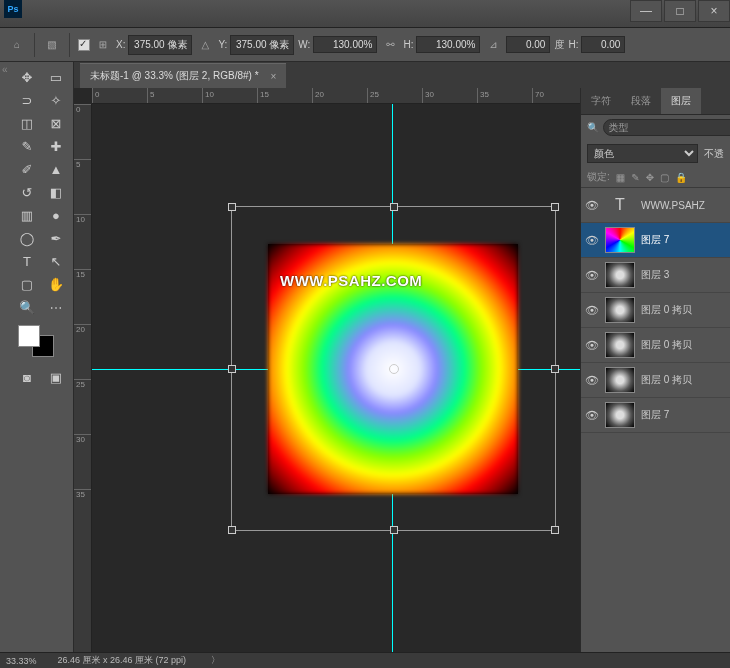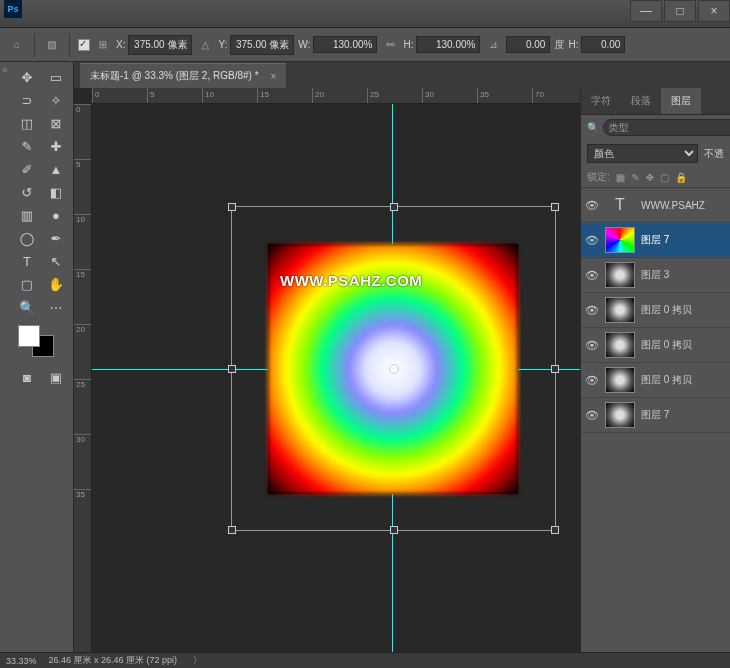--- a/index.html
+++ b/index.html
@@ -56,21 +56,21 @@
 .blend-row{padding:4px 6px;display:flex;align-items:center;gap:6px}
 .blend-row select{background:#3a3a3a;border:1px solid #2a2a2a;color:#ccc;padding:2px;font-size:10px;flex:1}
 .lock-row{padding:3px 6px;display:flex;align-items:center;gap:6px;color:#999;border-bottom:1px solid #3a3a3a}
 .layers{flex:1;overflow:hidden}
 .layer{display:flex;align-items:center;padding:4px 4px;gap:6px;border-bottom:1px solid #454545}
 .layer.active{background:#205380;color:#fff}
 .eye{width:14px;height:14px;display:flex;align-items:center;justify-content:center;color:#ccc;font-size:11px}
 .thumb{width:30px;height:26px;border:1px solid #888;background:#000;display:flex;align-items:center;justify-content:center;font-size:14px;color:#ccc}
 .thumb.txt{background:transparent;border:none;font-size:16px}
 .layer-name{flex:1;white-space:nowrap;overflow:hidden;text-overflow:ellipsis}
-.statusbar{height:16px;background:#3a3a3a;display:flex;align-items:center;padding:0 6px;font-size:9px;color:#bbb;border-top:1px solid #222;gap:12px}
+.statusbar{height:16px;background:#3a3a3a;display:flex;align-items:center;padding:0 6px;font-size:9px;color:#bbb;border-top:1px solid #222;gap:21px}
 .collapse{position:absolute;left:2px;top:64px;color:#888;font-size:10px}
 .rainbow{background:conic-gradient(red,yellow,lime,cyan,blue,magenta,red);}
 </style>
 </head>
 <body>
 
 <div class="titlebar">
   <div class="ps-logo">Ps</div>
   <div class="winbtns">
     <div class="winbtn">—</div>

